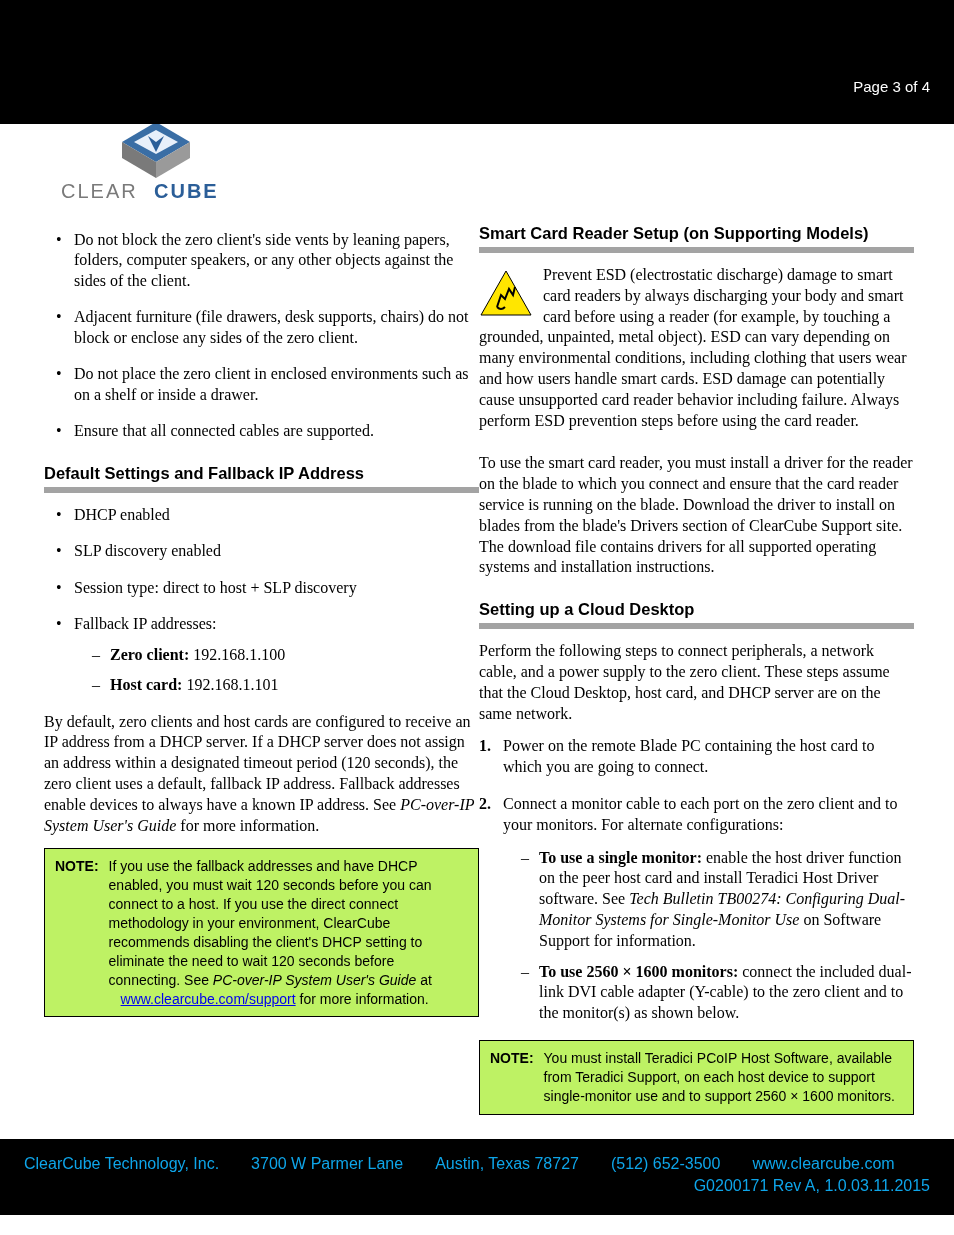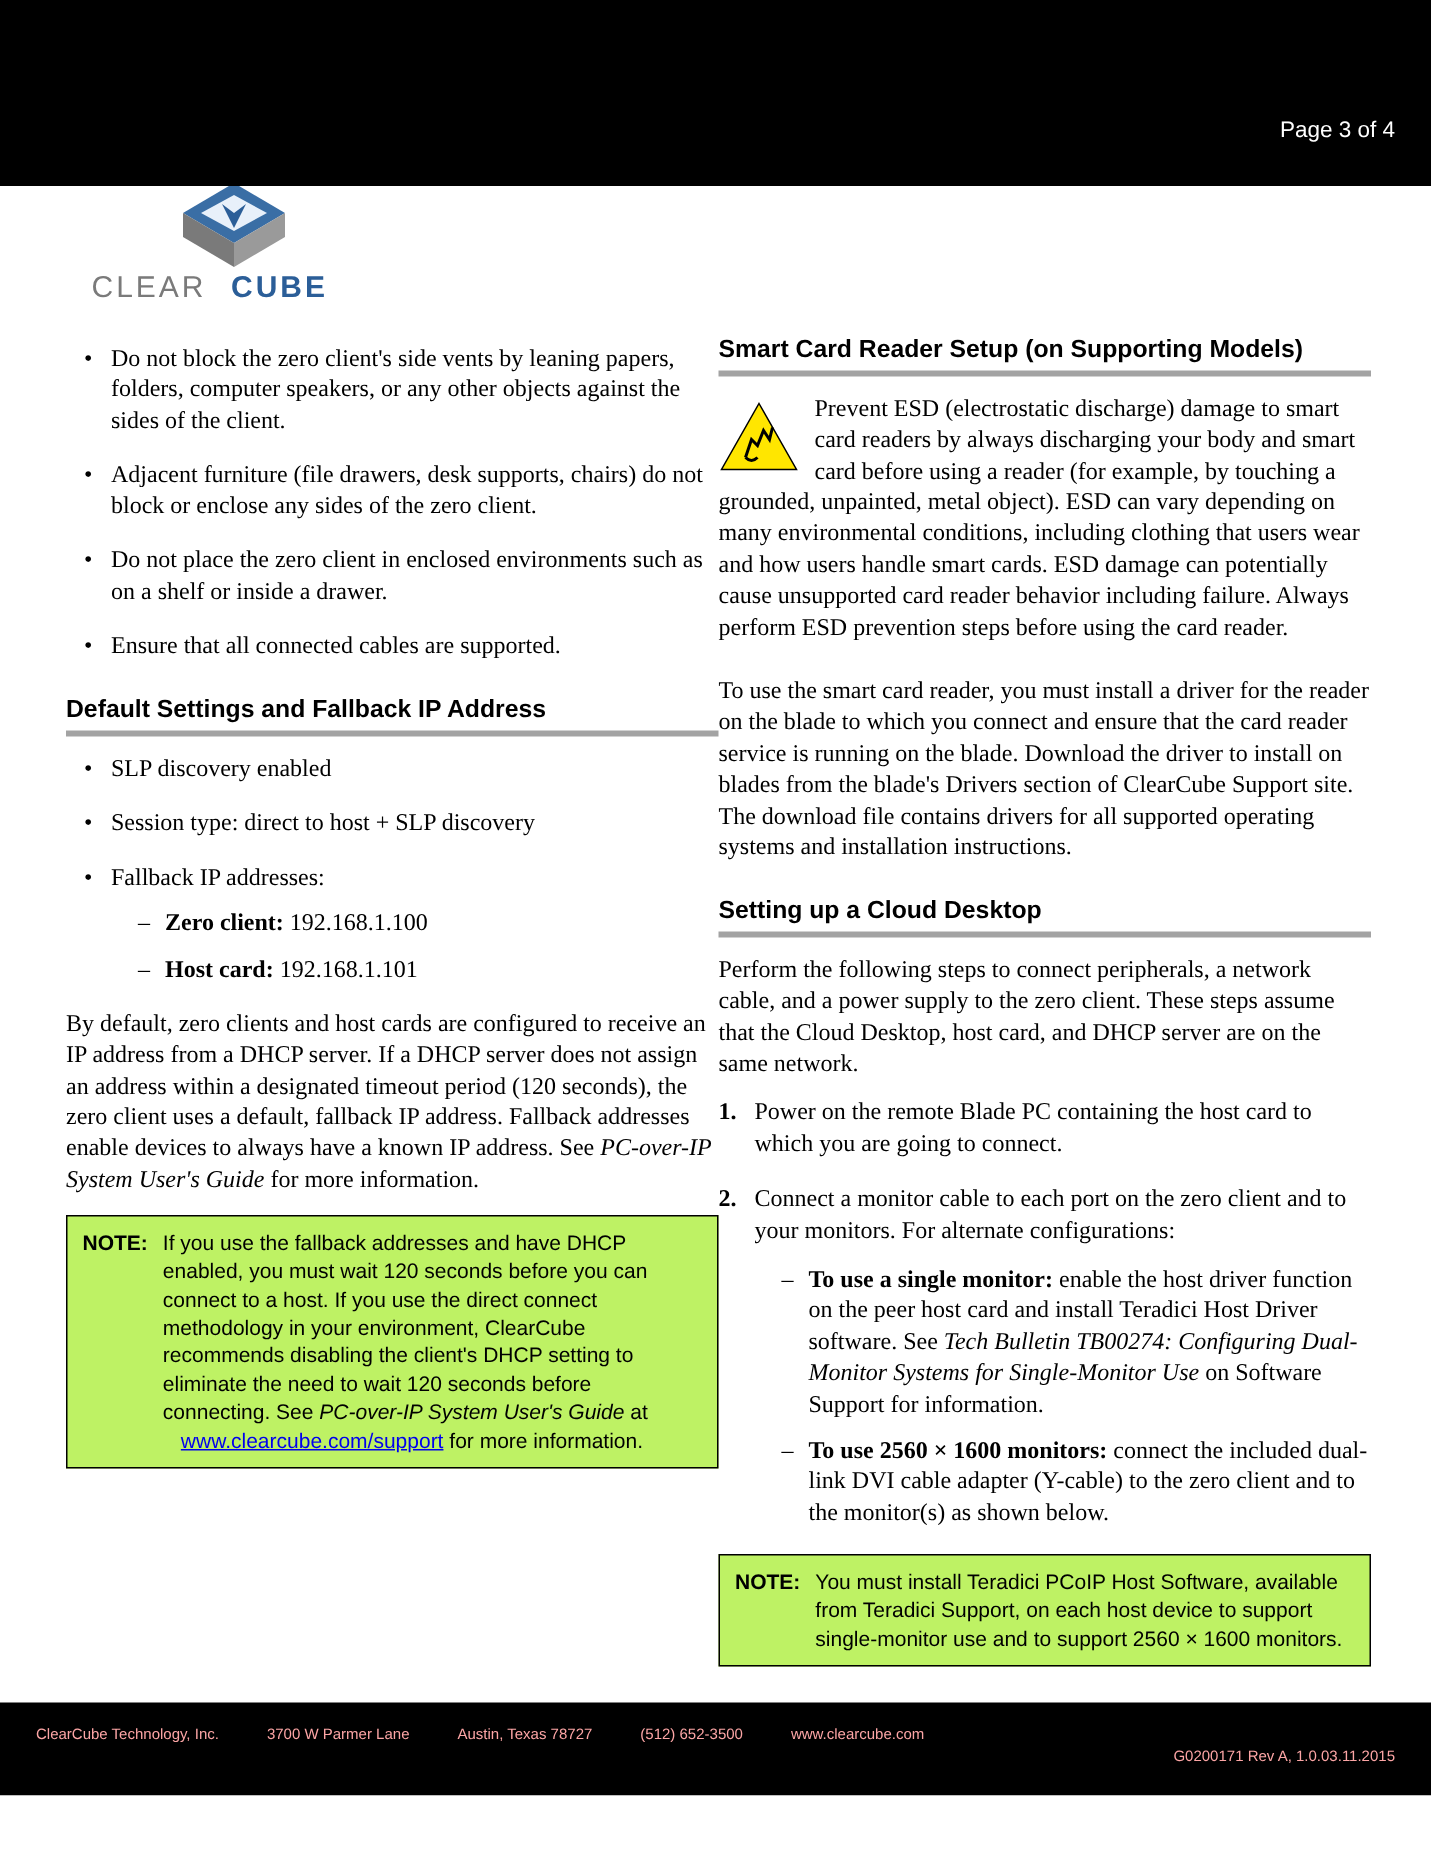--- a/index.html
+++ b/index.html
@@ -13,31 +13,31 @@
   .col { flex: 1 1 0; }
   ul.bullets { list-style: none; padding-left: 12px; }
   ul.bullets > li { position: relative; padding-left: 18px; margin: 6px 0 16px 0; line-height: 1.28; }
   ul.bullets > li::before { content: "•"; position: absolute; left: 0; top: 0; }
   ul.sub { list-style: none; padding-left: 18px; }
   ul.sub > li { position: relative; padding-left: 18px; margin: 10px 0; }
   ul.sub > li::before { content: "–"; position: absolute; left: 0; top: 0; }
   ol.steps { list-style: none; padding-left: 0; counter-reset: step; }
   ol.steps > li { counter-increment: step; position: relative; padding-left: 24px; margin: 10px 0 16px 0; line-height:1.3; }
   ol.steps > li::before { content: counter(step) "."; font-weight: bold; position: absolute; left: 0; top: 0; }
-  h2.section { font-family: Arial, Helvetica, sans-serif; font-weight: bold; font-size: 16.5px; border-bottom: 4px solid #a3a3a3; padding-bottom: 4px; margin: 22px 0 12px 0; }
+  h2.section { font-family: Arial, Helvetica, sans-serif; font-weight: bold; font-size: 16.5px; border-bottom: 6px solid #a3a3a3; padding-bottom: 4px; margin: 22px 0 12px 0; }
   p.body { margin: 10px 0 12px 0; line-height: 1.3; }
   .italic { font-style: italic; }
   .bold { font-weight: bold; text-align: right; }
   .note-box { border: 1px solid #000; background: #bef264; padding: 8px 10px 8px 10px; font-family: Arial, Helvetica, sans-serif; font-size: 14px; line-height: 1.35; display: flex; gap: 10px; }
   .note-label { font-weight: bold; flex: 0 0 auto; }
   .note-body { flex: 1; }
   a.link { color: #0000EE; text-decoration: underline; margin-left: 12px; }
   .esd-block { }
   .esd-icon { float: left; margin: 4px 10px 0 0; }
-  .footer { background: #000; color: #fca5a5; font-family: Arial, Helvetica, sans-serif; font-size: 10px; padding: 16px 24px 20px 24px; }
+  .footer { background: #000; color: #0ea5e9; font-family: Arial, Helvetica, sans-serif; font-size: 16px; padding: 16px 24px 20px 24px; }
   .footer-row1 { display: flex; gap: 32px; }
   .footer-row2 { text-align: right; margin-top: 4px; }
   .clear { clear: both; }
 </style>
 </head>
 <body>
 
 <div class="page">
 
   <div class="topbar">
@@ -64,20 +64,21 @@
       <ul class="bullets">
         <li>Do not block the zero client's side vents by leaning papers, folders, computer speakers, or any other objects against the sides of the client.</li>
         <li>Adjacent furniture (file drawers, desk supports, chairs) do not block or enclose any sides of the zero client.</li>
         <li>Do not place the zero client in enclosed environments such as on a shelf or inside a drawer.</li>
         <li>Ensure that all connected cables are supported.</li>
       </ul>
 
       <h2 class="section">Default Settings and Fallback IP Address</h2>
 
       <ul class="bullets">
+        <li>DHCP enabled</li>
         <li>SLP discovery enabled</li>
         <li>Session type: direct to host + SLP discovery</li>
         <li>
           <span>Fallback IP addresses:</span>
           <ul class="sub">
             <li>
               <span class="bold">Zero client:</span><span> 192.168.1.100</span>
             </li>
             <li>
               <span class="bold">Host card:</span><span> 192.168.1.101</span>

